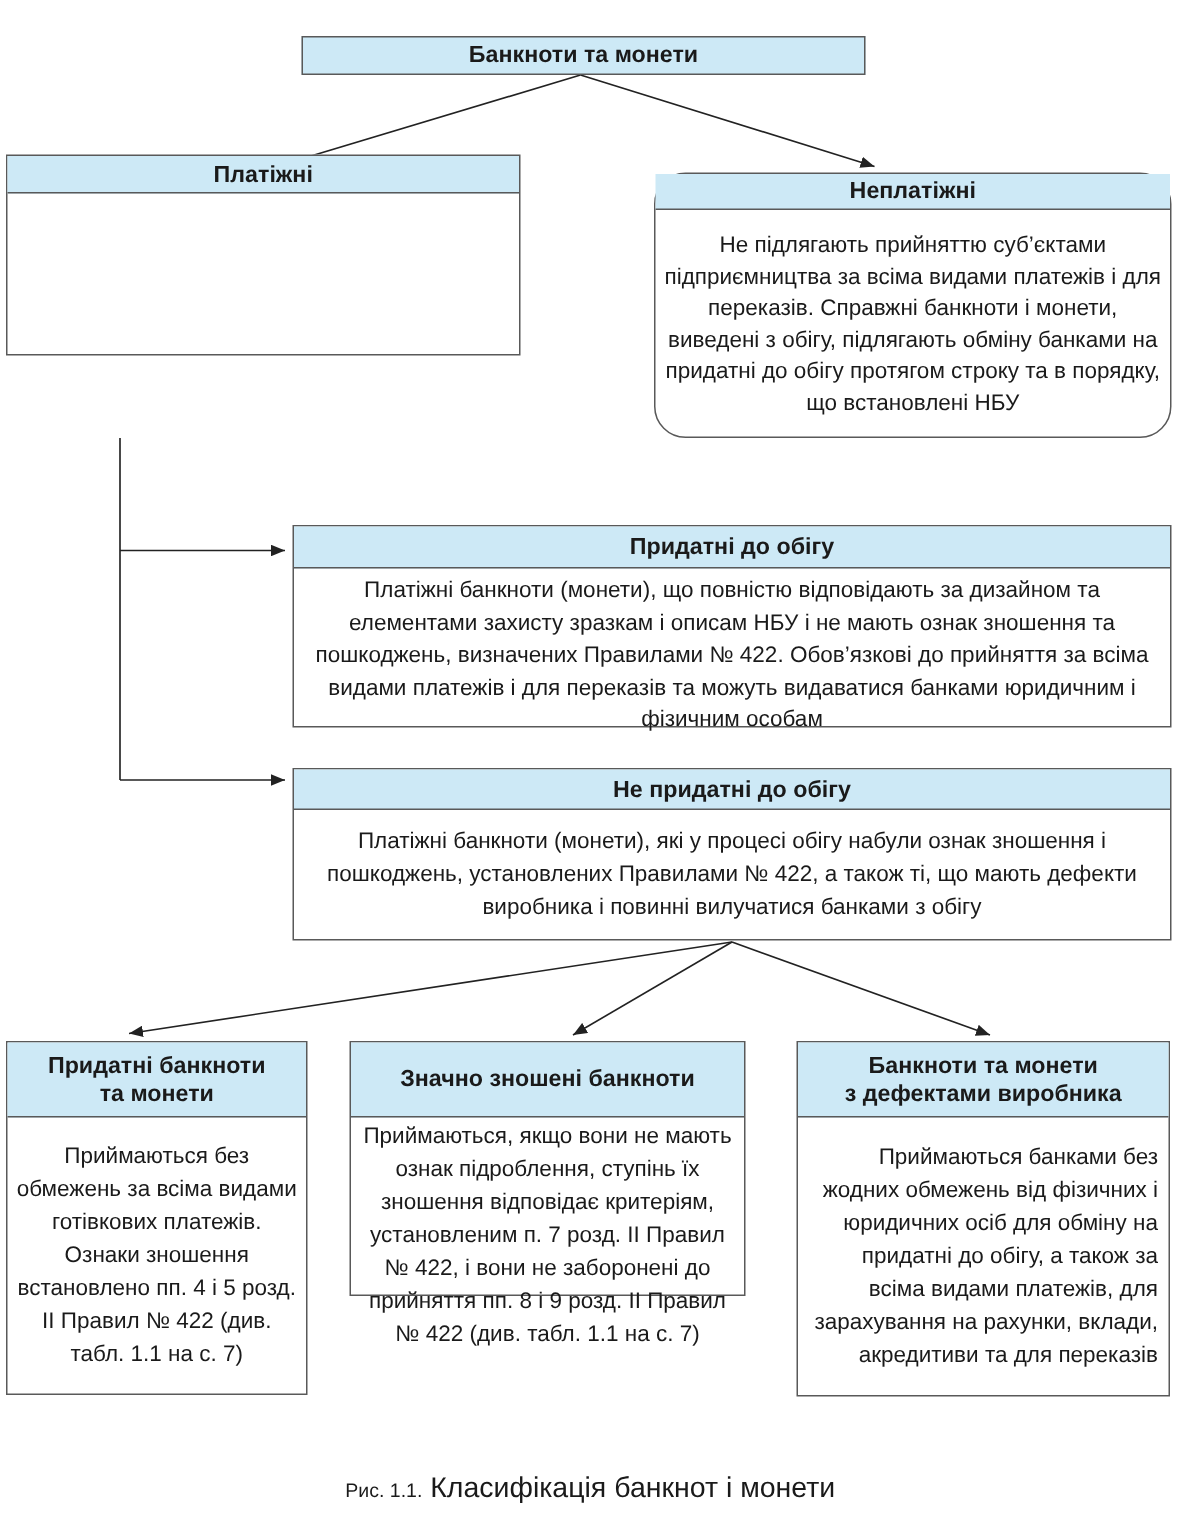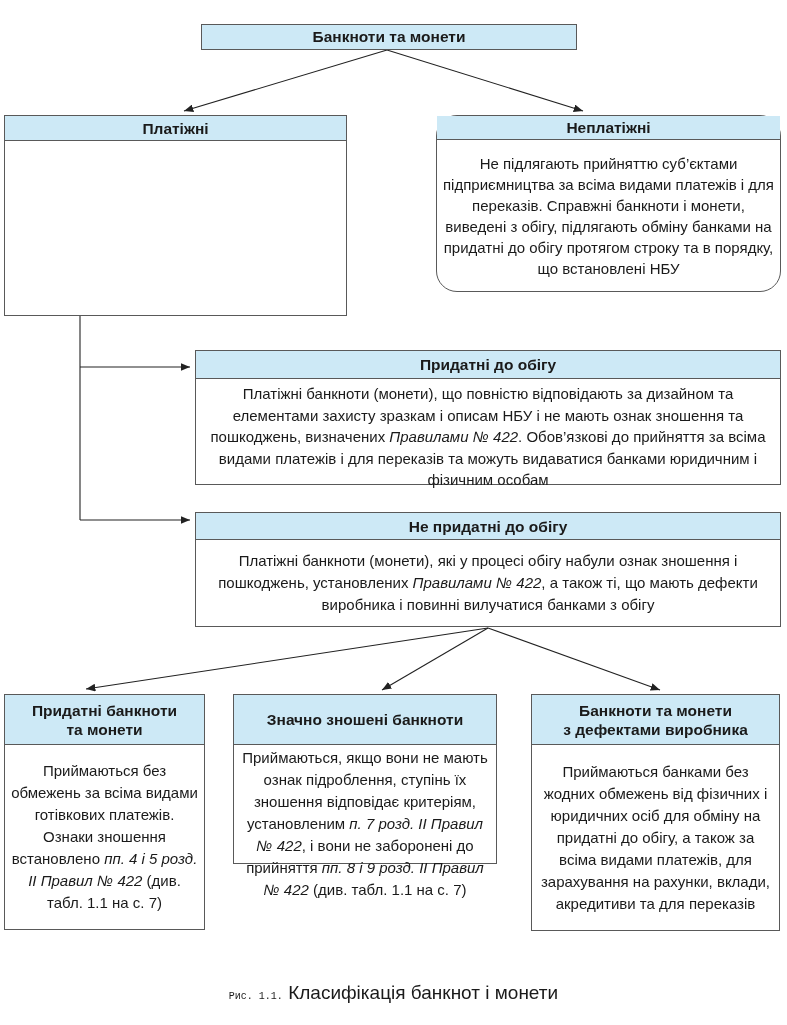--- a/index.html
+++ b/index.html
@@ -10,23 +10,23 @@
        display:flex;flex-direction:column;}
   .hd{background:#cde9f6;border-bottom:1.6px solid #595959;
       font-weight:bold;font-size:15.5px;line-height:19px;
       display:flex;flex-direction:column;align-items:center;justify-content:center;
       text-align:center;flex:0 0 auto;}
   .bd{flex:1 1 auto;display:flex;align-items:center;justify-content:center;
       text-align:center;font-size:15px;line-height:21.5px;padding:4px 8px;}
   .rootbox{position:absolute;box-sizing:border-box;border:1.6px solid #595959;background:#cde9f6;
       display:flex;align-items:center;justify-content:center;
       font-weight:bold;font-size:15.5px;z-index:2;}
-  .it{font-style:italic;margin-top:40px;}
+  .it{margin-top:40px;}
   #caption{position:absolute;left:0;right:0;top:982px;text-align:center;z-index:2;}
-  #caption .cap-prefix{font-size:10px;font-family:Liberation Mono, monospace;}
+  #caption .cap-prefix{font-size:13px;}
   #caption .cap-title{font-size:19px;}
 </style>
 </head>
 <body>
 
 <svg id="connectors" viewBox="0 0 787 1025" xmlns="http://www.w3.org/2000/svg">
   <defs>
     <marker id="ah" markerWidth="9" markerHeight="7" refX="8.5" refY="3.5" orient="auto">
       <path d="M0,0 L8.5,3.5 L0,7 z" fill="#222"></path>
     </marker>
@@ -40,21 +40,21 @@
     <line x1="488" y1="628" x2="86" y2="689" marker-end="url(#ah)"></line>
     <line x1="488" y1="628" x2="382" y2="690" marker-end="url(#ah)"></line>
     <line x1="488" y1="628" x2="660" y2="690" marker-end="url(#ah)"></line>
   </g>
 </svg>
 
 <div class="rootbox" style="left:201px;top:24px;width:376px;height:26px;">
   <span>Банкноти та монети</span>
 </div>
 
-<div class="box" style="left:4px;top:115px;width:343px;height:201px;gap:33px;">
+<div class="box" style="left:4px;top:103px;width:343px;height:134px;gap:33px;">
   <div class="hd" style="height:24px;">
     <span>Платіжні</span>
   </div>
 </div>
 
 <div class="box" style="left:436px;top:115px;width:345px;height:177px;border-radius:21px;">
   <div class="hd" style="height:23px;">
     <span>Неплатіжні</span>
   </div>
   <div class="bd" style="line-height:21px;padding:2px 6px;">
@@ -105,20 +105,20 @@
       <span>Приймаються, якщо вони не мають ознак підроблення, ступінь їх зношення відповідає критеріям, установленим </span><span class="it">п. 7 розд. II Правил № 422</span><span>, і вони не заборонені до прийняття </span><span class="it">пп. 8 і 9 розд. II Правил № 422</span><span> (див. табл. 1.1 на с. 7)</span>
     </div>
   </div>
 </div>
 
 <div class="box" style="left:531px;top:694px;width:249px;height:237px;">
   <div class="hd" style="height:49px;">
     <span>Банкноти та монети</span>
     <span>з дефектами виробника</span>
   </div>
-  <div class="bd" style="line-height:22px;padding:2px 7px;">
+  <div class="bd" style="line-height:22px;padding:2px 7px;text-align:right;">
     <div><span>Приймаються банками без жодних обмежень від фізичних і юридичних осіб для обміну на придатні до обігу, а також за всіма видами платежів, для зарахування на рахунки, вклади, акредитиви та для переказів</span></div>
   </div>
 </div>
 
 <div id="caption">
   <span class="cap-prefix">Рис. 1.1.</span><span class="cap-title"> Класифікація банкнот і монети</span>
 </div>
 
 </body></html>

